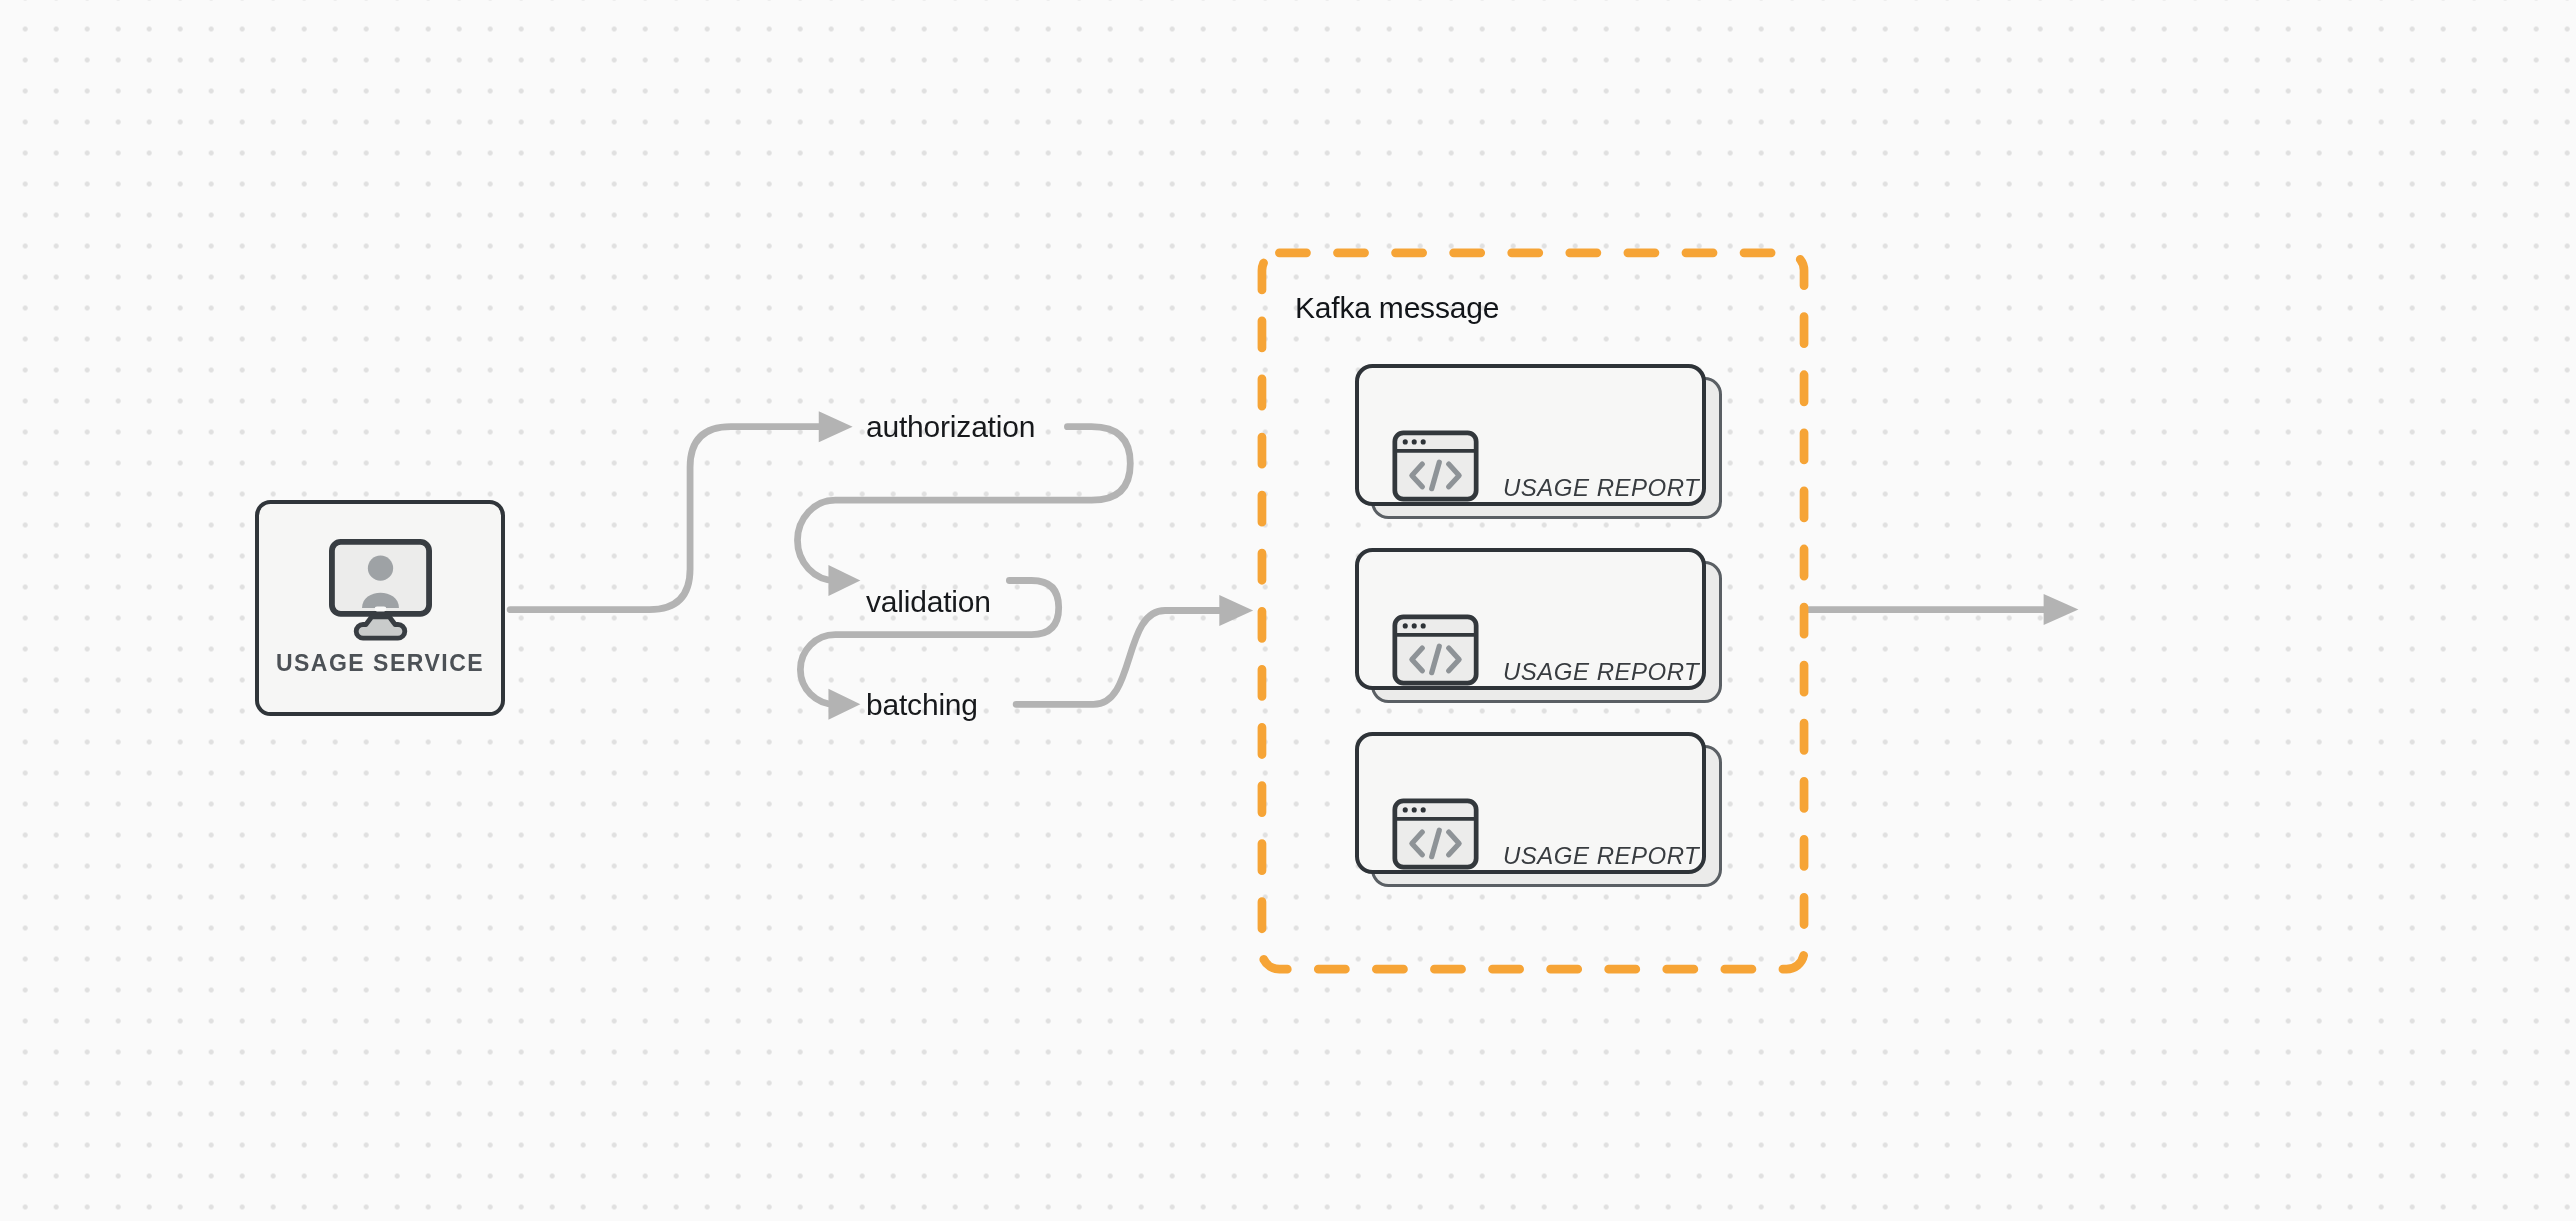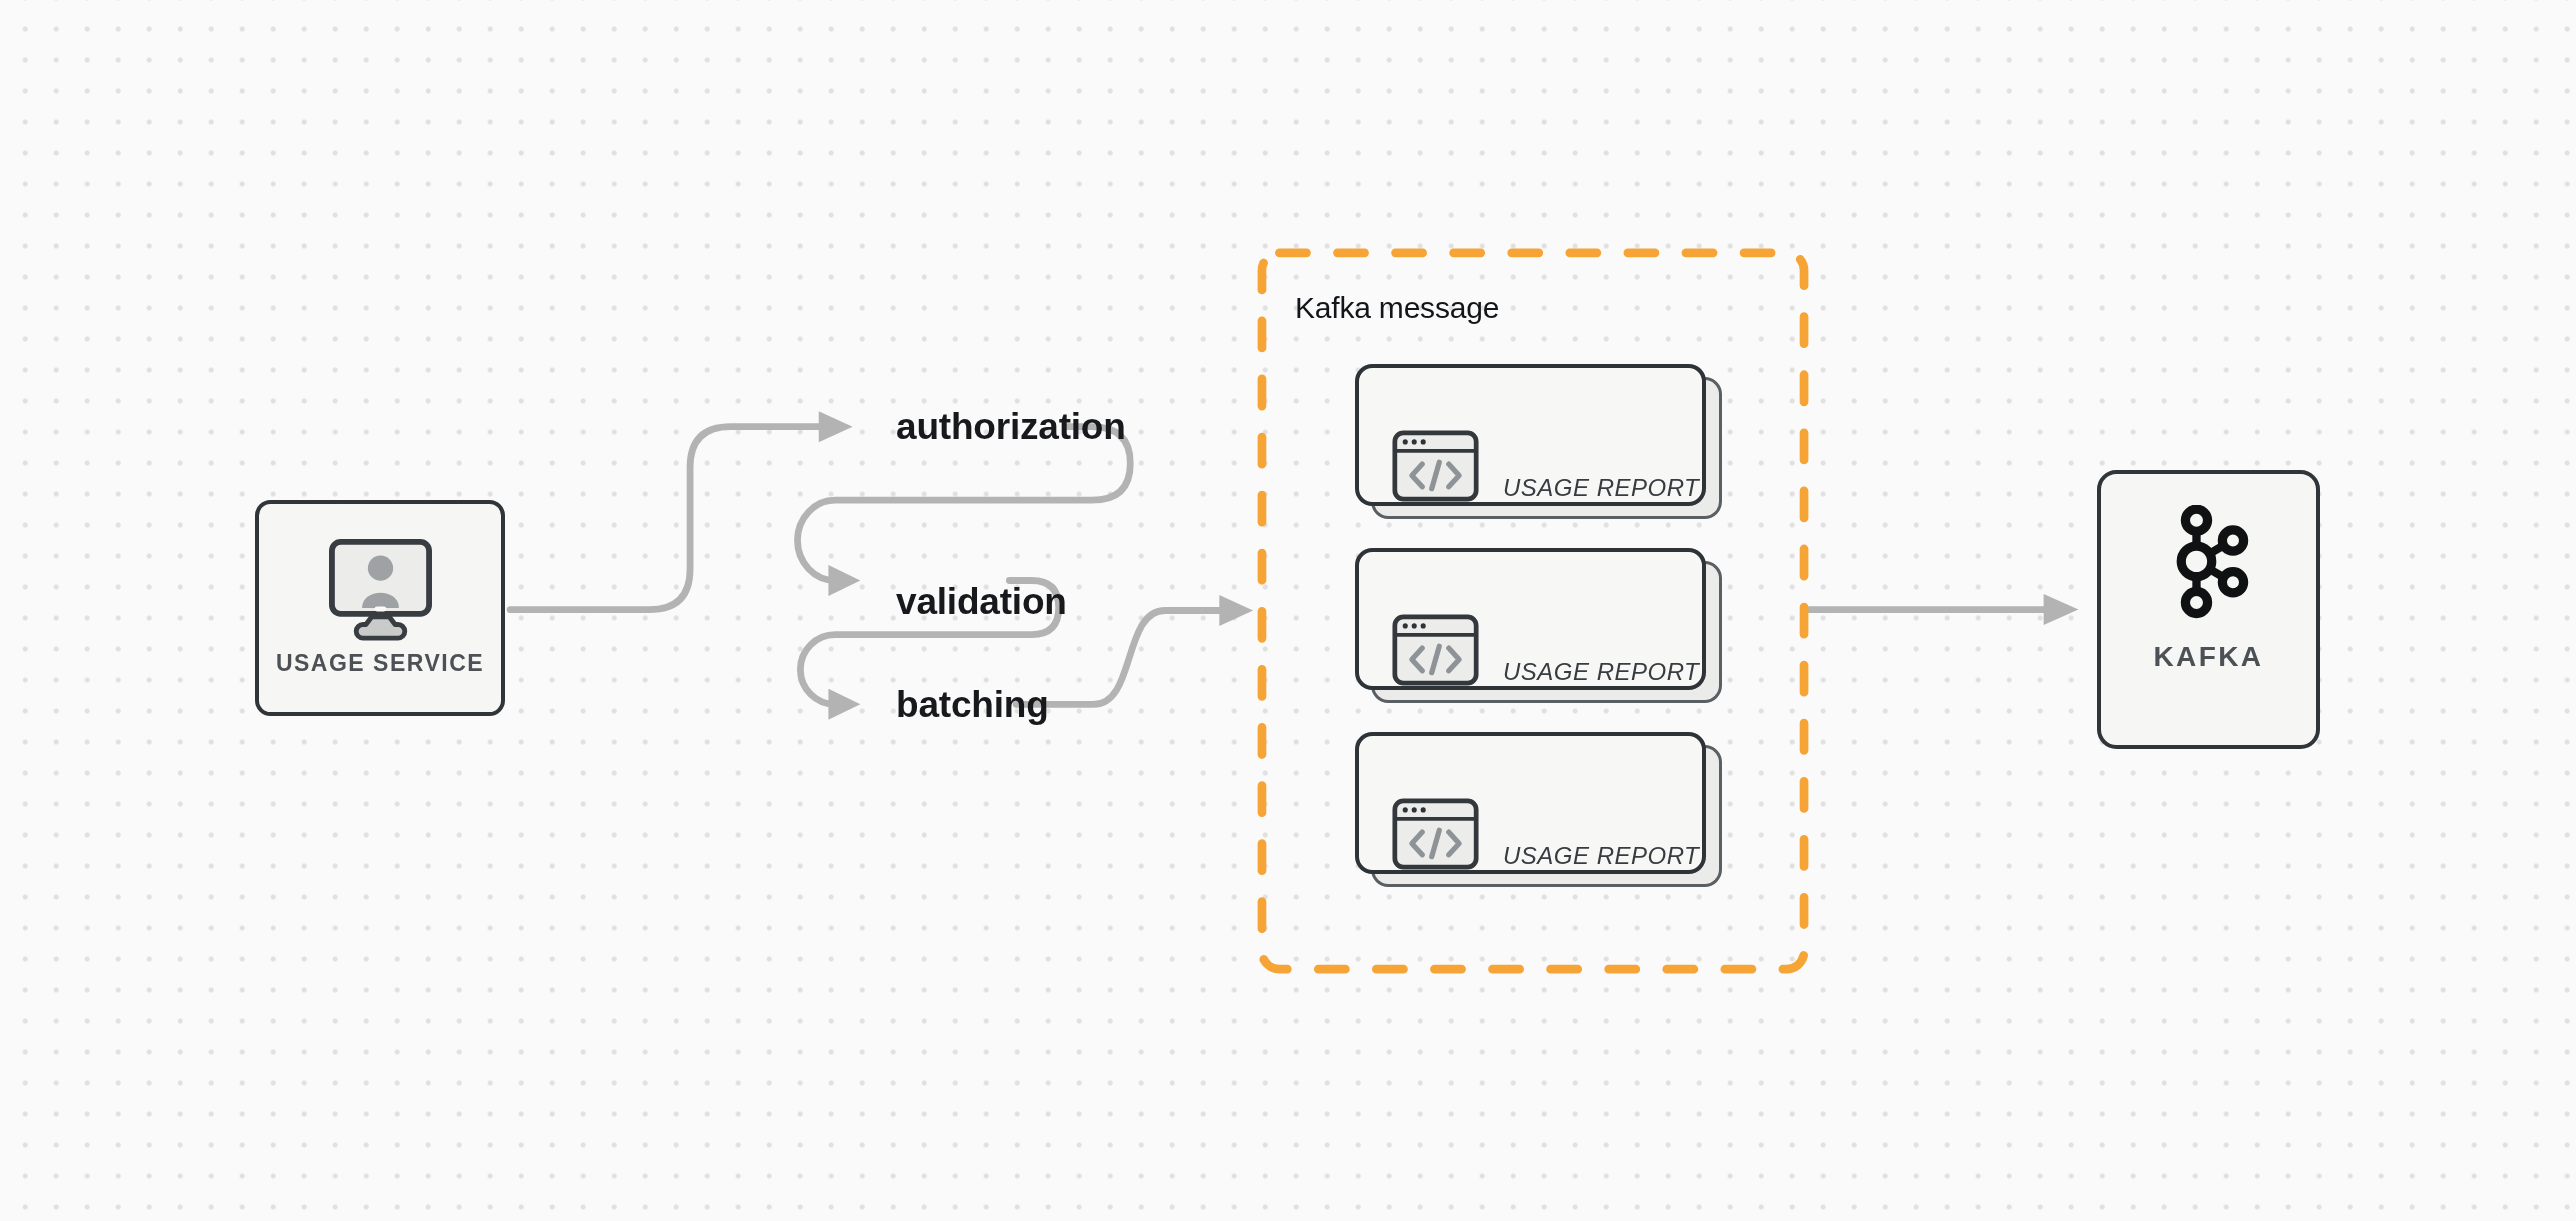--- a/index.html
+++ b/index.html
@@ -7,22 +7,22 @@
     position:relative;width:2576px;height:1221px;overflow:hidden;
     background-color:#FAFAFA;
     background-image:radial-gradient(circle,#E0E0E0 2.2px,transparent 2.8px);
     background-size:31px 31px;background-position:9.7px 13.5px;
     font-family:"Liberation Sans",sans-serif;
   }
   svg{display:block}
   #connectors{position:absolute;left:0;top:0;z-index:1;}
 
   
-  .step{position:absolute;z-index:2;font-size:37px;font-weight:700;color:#17191C;
-        letter-spacing:-0.2px;line-height:39px;white-space:nowrap;margin-left:30px;}
+  .step{position:absolute;z-index:2;font-size:30px;font-weight:400;color:#17191C;
+        letter-spacing:-0.2px;line-height:39px;white-space:nowrap;}
   #step-authorization{left:866px;top:407px;}
   #step-validation{left:866px;top:582px;}
   #step-batching{left:866px;top:685px;}
 
   
   .node{position:absolute;z-index:2;box-sizing:border-box;background:#F6F6F5;
         border:4.8px solid #30353A;display:flex;flex-direction:column;align-items:center;}
   #usage-service-node{left:255px;top:500px;width:250px;height:216px;border-radius:15.5px;padding-top:35px;}
   #kafka-node{left:2097px;top:470px;width:223px;height:279px;border-radius:19.4px;padding-top:31px;}
   .node-label{font-size:23px;font-weight:700;color:#4C5156;letter-spacing:1.5px;white-space:nowrap;}
@@ -139,35 +139,15 @@
             <polyline points="32,36 21,48 32,60"></polyline>
             <line x1="42" y1="62" x2="50" y2="34"></line>
             <polyline points="60,36 71,48 60,60"></polyline>
           </g>
         </svg>
         <div class="card-label">USAGE REPORT</div>
       </div>
     </div>
   </div>
 
-  <div class="node" id="kafka-node">
-    <svg width="85" height="122" viewBox="0 0 92 132">
-      <g fill="none" stroke="#101112">
-        <g stroke-width="10">
-          <circle cx="33" cy="16.5" r="12"></circle>
-          <circle cx="33" cy="61" r="16.5"></circle>
-          <circle cx="33" cy="105.5" r="12"></circle>
-          <circle cx="72.5" cy="38.5" r="11.5"></circle>
-          <circle cx="72.5" cy="83.5" r="11.5"></circle>
-        </g>
-        <g stroke-width="9">
-          <line x1="33" y1="28.5" x2="33" y2="44.5"></line>
-          <line x1="33" y1="77.5" x2="33" y2="93.5"></line>
-          <line x1="46.5" y1="53" x2="62" y2="44"></line>
-          <line x1="46.5" y1="69" x2="62" y2="78"></line>
-        </g>
-      </g>
-    </svg>
-    <div class="node-label">KAFKA</div>
-  </div>
 
 </div>
 
 
 </body></html>

